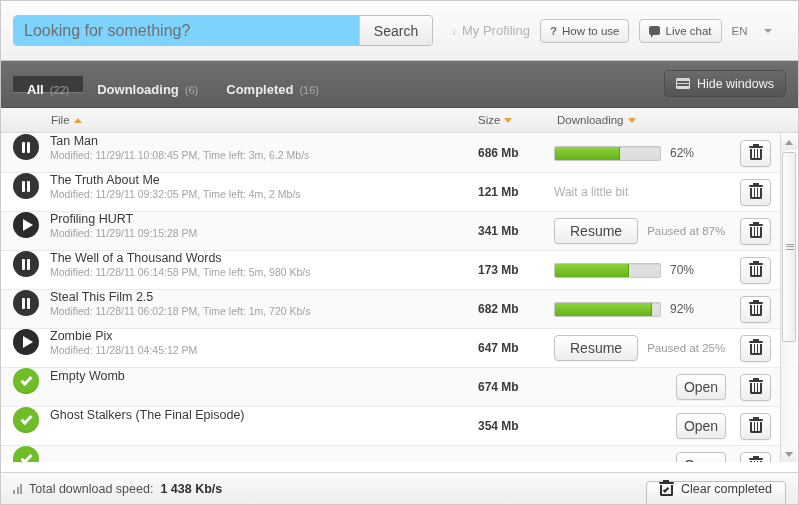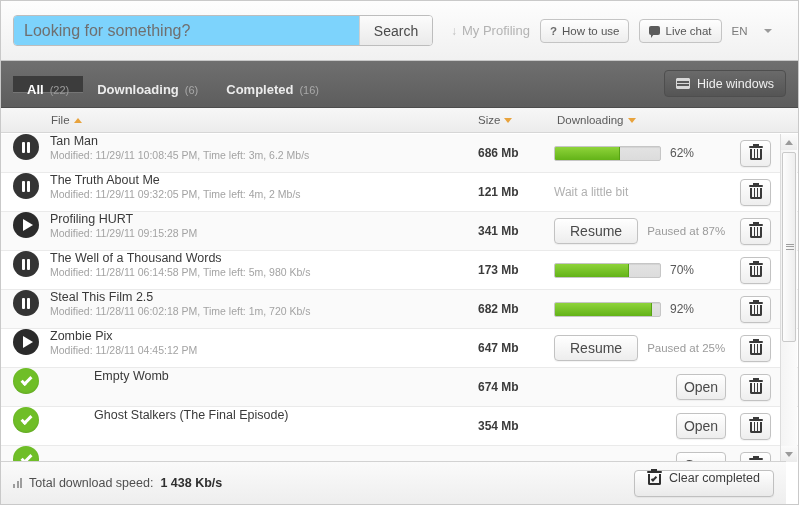--- a/index.html
+++ b/index.html
@@ -192,21 +192,21 @@
   }
 
   .namecell {
     margin-left: 11px;
     flex: none;
     width: 415px;
     overflow: hidden;
   }
   .fname { font-size: 12.5px; color: #3a3a3a; line-height: 15px; white-space: nowrap; }
   .fmeta { font-size: 10.5px; color: #a3a3a3; line-height: 13px; white-space: nowrap; }
-  .row.single .fname { line-height: 16px; margin-left: 44px; }
+  .row.single .fname { line-height: 16px; }
 
   .sizecell {
     position: absolute; left: 477px; top: 0; height: 100%;
     display: flex; align-items: center;
     font-size: 12px; font-weight: bold; color: #3b3b3b;
   }
 
   .progcell {
     position: absolute; left: 553px; top: 0; height: 100%;
     width: 200px;
@@ -299,22 +299,22 @@
     cursor: pointer;
   }
   .vs-grip {
     position: absolute; left: 3px; top: 50%; margin-top:-3px;
     width: 8px; height: 6px;
     background: repeating-linear-gradient(#9e9e9e 0 1px, transparent 1px 2.5px);
   }
 
   
   .footer {
-    position: absolute; left: 0; right: 12px; bottom: 0;
-    height: 43px;
+    position: absolute; left: 0; right: 0; bottom: 0;
+    height: 32px;
     background: linear-gradient(#fafafa, #eeeeee);
     border-top: 1px solid #d2d2d2;
     display: flex; align-items: center;
     padding: 0 12px;
   }
   .speed { display: flex; align-items: center; gap: 7px; font-size: 12.5px; color: #4f4f4f; }
   .speed b { color: #2f2f2f; }
   .bars-ico { display: inline-flex; align-items: flex-end; gap: 1.5px; height: 10px; }
   .bars-ico i { width: 2px; background: #9d9d9d; display:block; }
   .bars-ico i:nth-child(1){height:4px;}

